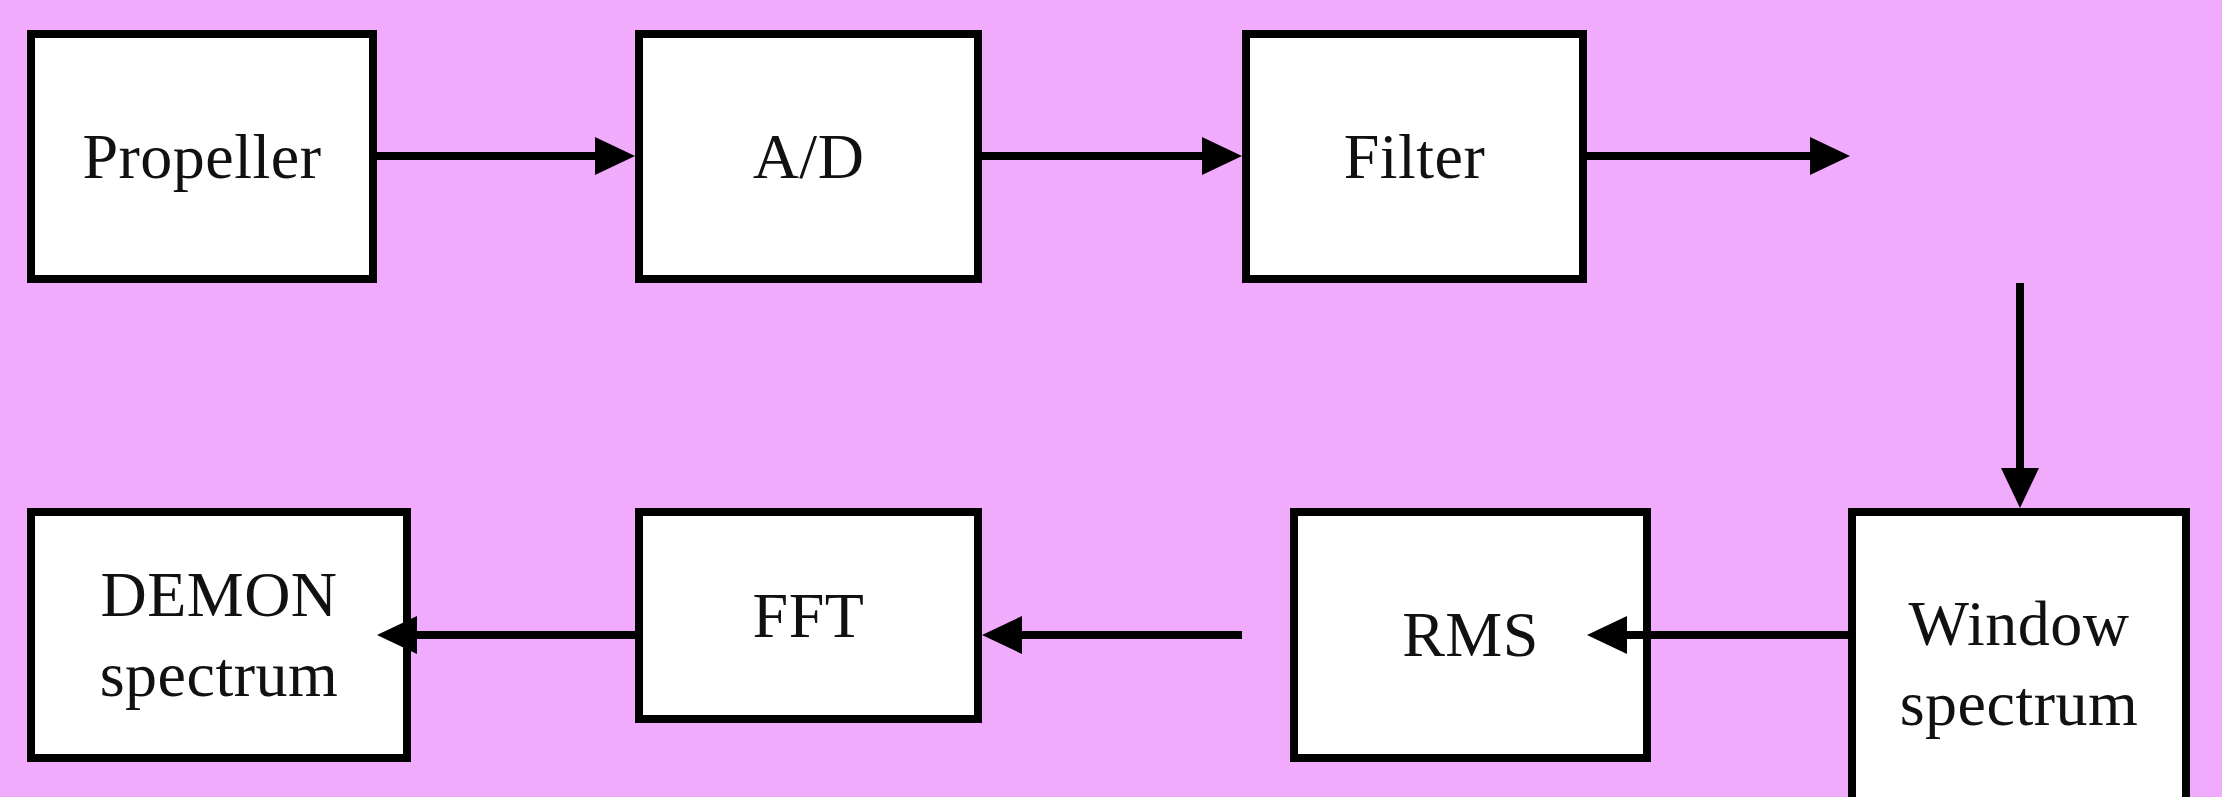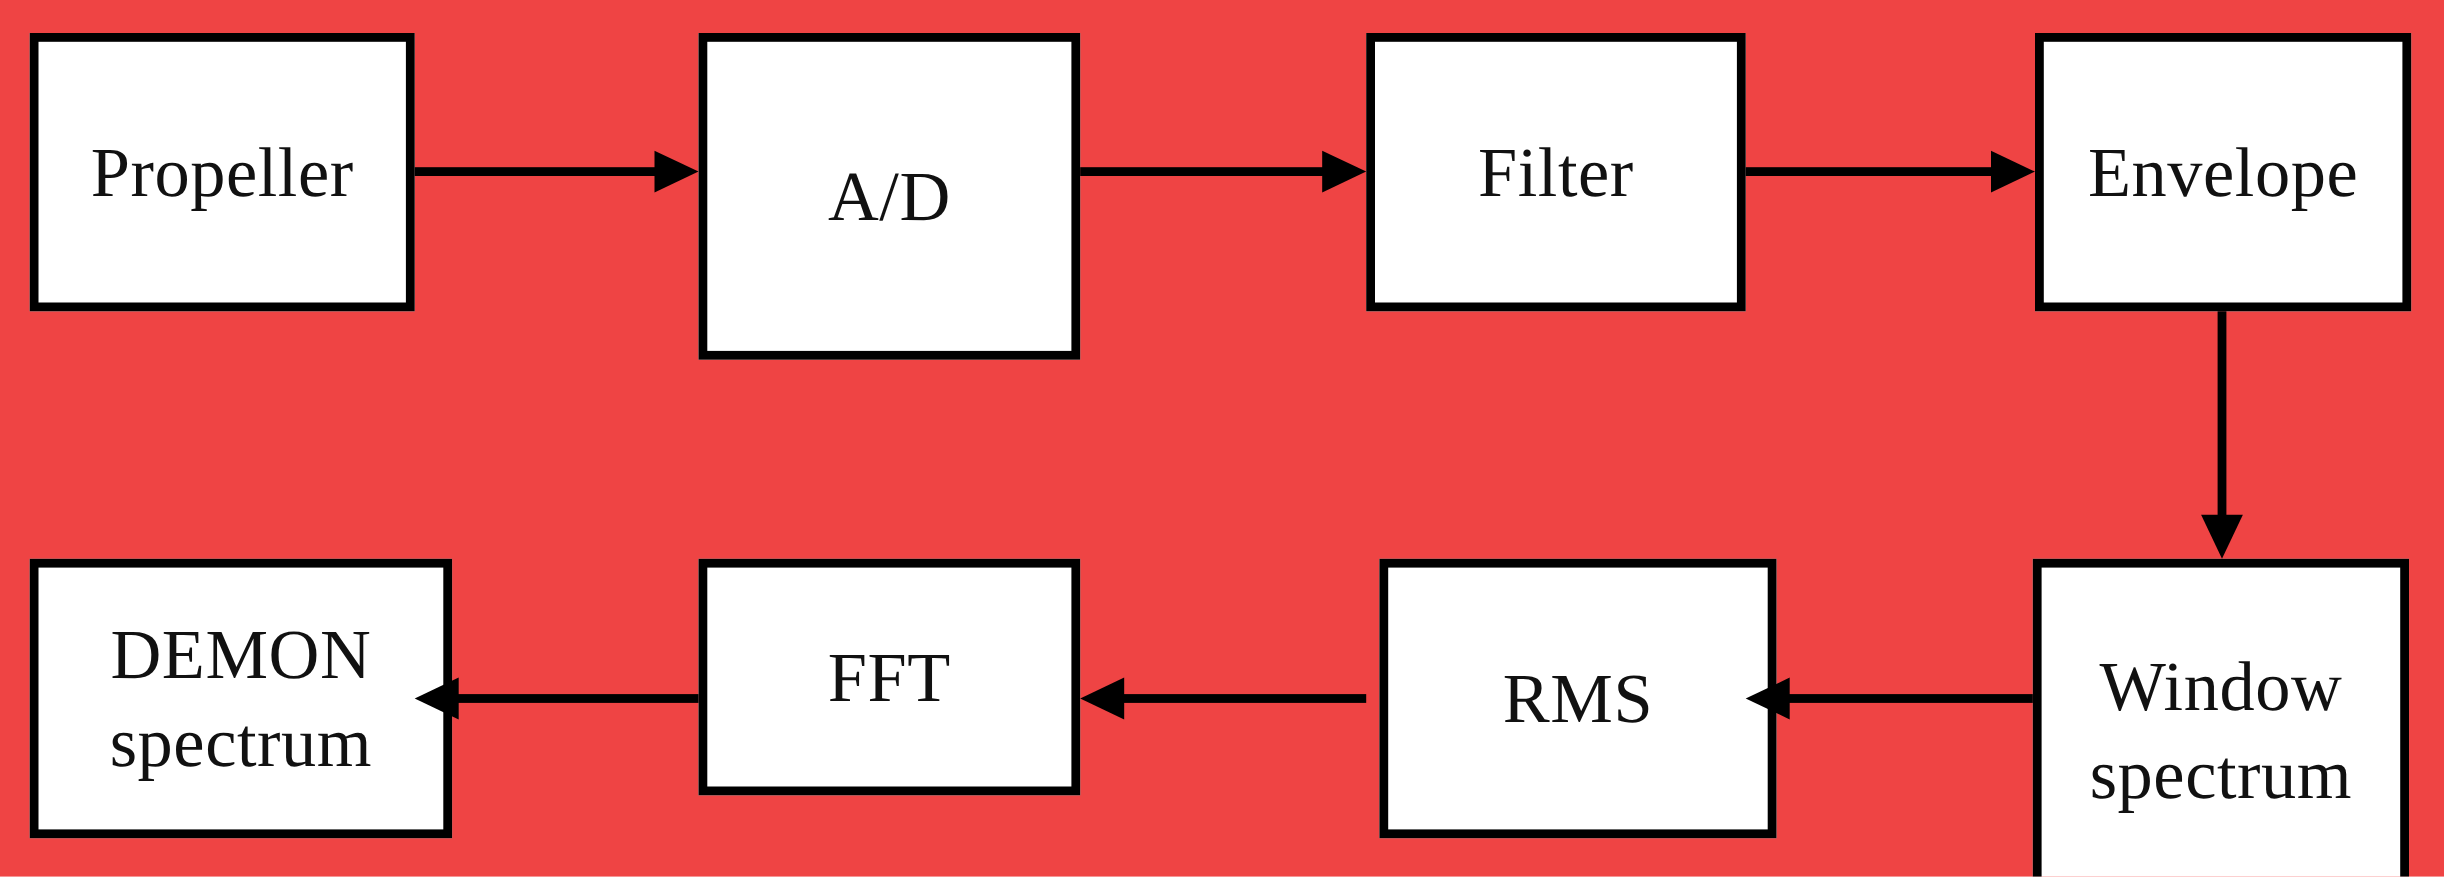--- a/index.html
+++ b/index.html
@@ -4,21 +4,21 @@
 <style>
   html, body {
     margin: 0;
     padding: 0;
     background: #ffffff;
   }
   .canvas {
     position: relative;
     width: 2222px;
     height: 797px;
-    background: #ef4444;
+    background: #f0abfc;
     font-family: "Liberation Serif", "DejaVu Serif", serif;
     color: #111111;
     overflow: hidden;
   }
   .node {
     position: absolute;
     box-sizing: border-box;
     border: 8px solid #000000;
     background: #ffffff;
     display: flex;
@@ -67,56 +67,50 @@
 <body>
 
 <div class="canvas">
 
   <div class="node" style="left:27px; top:30px; width:350px; height:253px;">
     <div class="label">
       <span>Propeller</span>
     </div>
   </div>
 
-  <div class="node" style="left:635px; top:30px; width:347px; height:297px;">
+  <div class="node" style="left:635px; top:30px; width:347px; height:253px;">
     <div class="label">
       <span>A/D</span>
       <span></span>
     </div>
   </div>
 
   <div class="node" style="left:1242px; top:30px; width:345px; height:253px;">
     <div class="label">
       <span>Filter</span>
       <span></span>
     </div>
   </div>
 
-  <div class="node" style="left:1850px; top:30px; width:342px; height:253px;">
-    <div class="label">
-      <span>Envelope</span>
-      <span></span>
-    </div>
-  </div>
 
   <div class="node" style="left:27px; top:508px; width:384px; height:254px;">
     <div class="label">
       <span>DEMON</span>
       <span>spectrum</span>
     </div>
   </div>
 
   <div class="node" style="left:635px; top:508px; width:347px; height:215px;">
     <div class="label">
       <span>FFT</span>
       <span></span>
     </div>
   </div>
 
-  <div class="node" style="left:1254px; top:508px; width:361px; height:254px;">
+  <div class="node" style="left:1290px; top:508px; width:361px; height:254px;">
     <div class="label">
       <span>RMS</span>
       <span></span>
     </div>
   </div>
 
   <div class="node" style="left:1848px; top:508px; width:342px; height:311px;">
     <div class="label">
       <span>Window</span>
       <span>spectrum</span>

